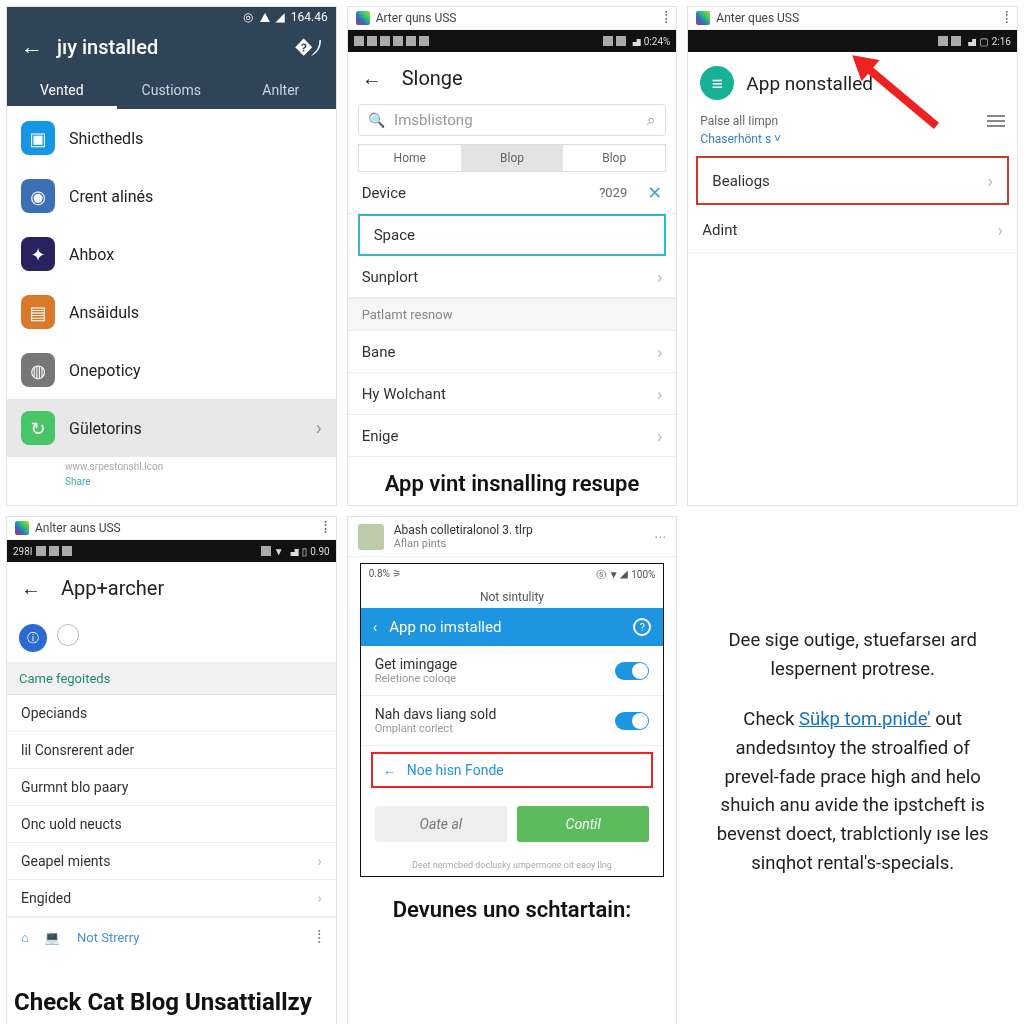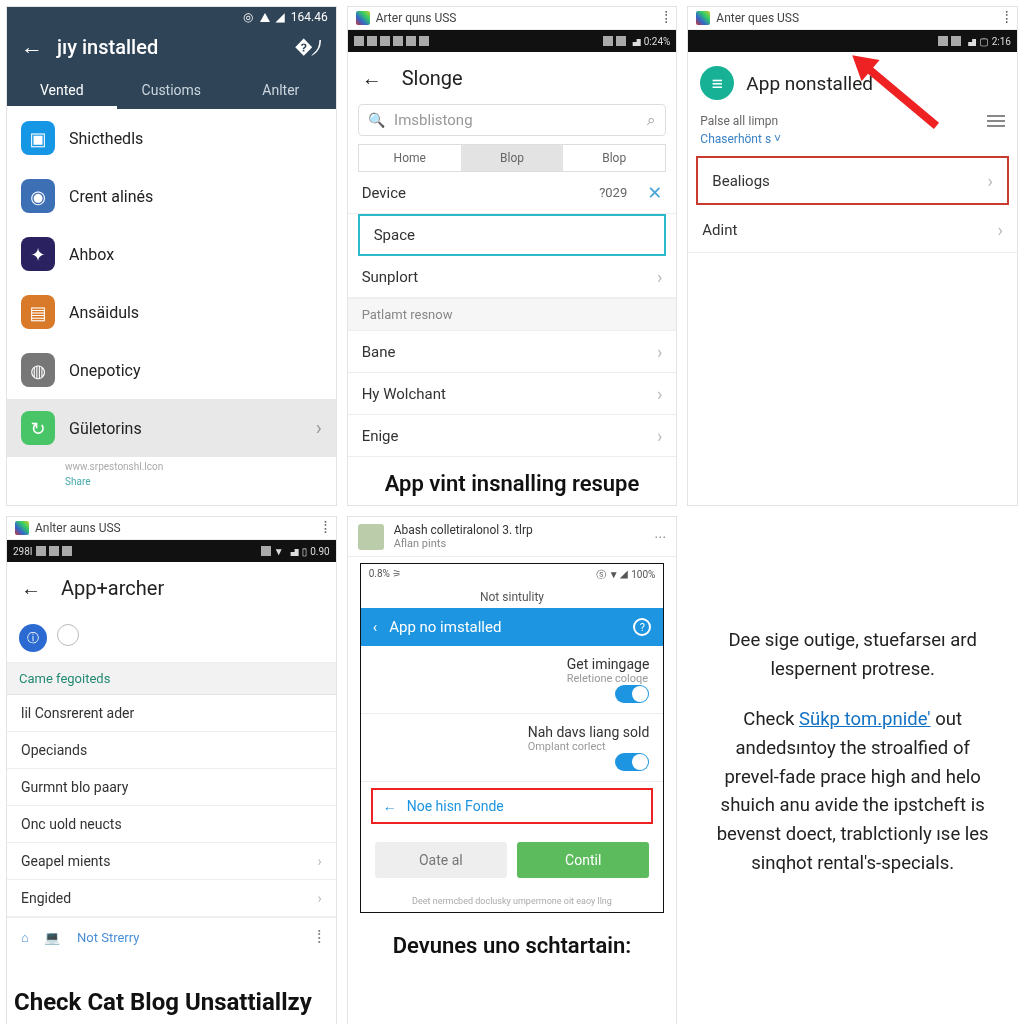--- a/index.html
+++ b/index.html
@@ -69,26 +69,26 @@
   
   .p5-top{display:flex;align-items:center;gap:10px;padding:6px 10px;font-size:12px;color:#333;border-bottom:1px solid #eee;}
   .p5-top .av{width:26px;height:26px;background:#bca;border-radius:3px;}
   .p5-top .nm{font-weight:400;}
   .p5-top .sub{color:#888;font-size:11px;}
   .p5-phone{margin:6px 12px;border:1px solid #111;}
   .p5-sb{display:flex;justify-content:space-between;padding:4px 8px;font-size:10px;color:#555;}
   .p5-tt{text-align:center;font-size:12px;color:#555;padding:4px;}
   .p5-bar{background:#1e95e0;color:#fff;display:flex;align-items:center;gap:12px;padding:10px 12px;font-size:15px;}
   .p5-bar .q{margin-left:auto;width:18px;height:18px;border:2px solid #fff;border-radius:50%;display:flex;align-items:center;justify-content:center;font-size:11px;}
-  .p5-item{display:flex;align-items:flex-end;padding:10px 14px;font-size:14px;color:#333;border-bottom:1px solid #eee;flex-direction:column;}
+  .p5-item{display:flex;align-items:center;padding:10px 14px;font-size:14px;color:#333;border-bottom:1px solid #eee;}
   .p5-item .sub{font-size:11px;color:#999;}
   .p5-item .sw{margin-left:auto;width:34px;height:18px;border-radius:9px;background:#1e95e0;position:relative;}
   .p5-item .sw::after{content:"";position:absolute;right:1px;top:1px;width:16px;height:16px;background:#fff;border-radius:50%;}
   .p5-back{border:2.5px solid #e22;margin:6px 10px;padding:8px 10px;display:flex;align-items:center;gap:10px;color:#1e95e0;font-size:14px;}
-  .p5-btns{display:flex;gap:10px;padding:12px 14px;}
+  .p5-btns{display:flex;gap:10px;padding:12px 14px;font-style:italic;}
   .p5-btns .b{flex:1;padding:10px;text-align:center;border-radius:3px;font-size:14px;}
   .p5-btns .c1{background:#eee;color:#777;}
   .p5-btns .c2{background:#5cbb5c;color:#fff;}
   .p5-ft{text-align:center;font-size:9px;color:#aaa;padding:6px;}
   
   .p6 { border:none; position:relative; }
   .p6-txt{padding:110px 24px 0;font-size:18.5px;color:#222;line-height:1.55;text-align:center;}
   .p6-txt a{color:#1472c4;text-decoration:underline;}
   .sig{width:12px;height:10px;background:linear-gradient(to top,#ddd 0,#ddd 100%);clip-path:polygon(0 100%,33% 100%,33% 60%,66% 60%,66% 30%,100% 30%,100% 100%);}
   .ham{display:flex;flex-direction:column;gap:3px;}
@@ -278,24 +278,24 @@
       <span>←</span>
       <span>App+archer</span>
     </div>
     <div class="p4-msg">
       <div class="av">ⓘ</div>
       <div class="ring"></div>
     </div>
     <div class="p4-sec">Came fegoiteds</div>
     <div id="p4-rows">
         <div class="p4-row">
+          <span>Opeciands</span>
+        </div>
+        <div class="p4-row">
           <span>lil Consrerent ader</span>
-        </div>
-        <div class="p4-row">
-          <span>Opeciands</span>
         </div>
         <div class="p4-row">
           <span>Gurmnt blo paary</span>
         </div>
         <div class="p4-row">
           <span>Onc uold neucts</span>
         </div>
         <div class="p4-row">
           <span>Geapel mients</span>
           <span class="ch">›</span>

